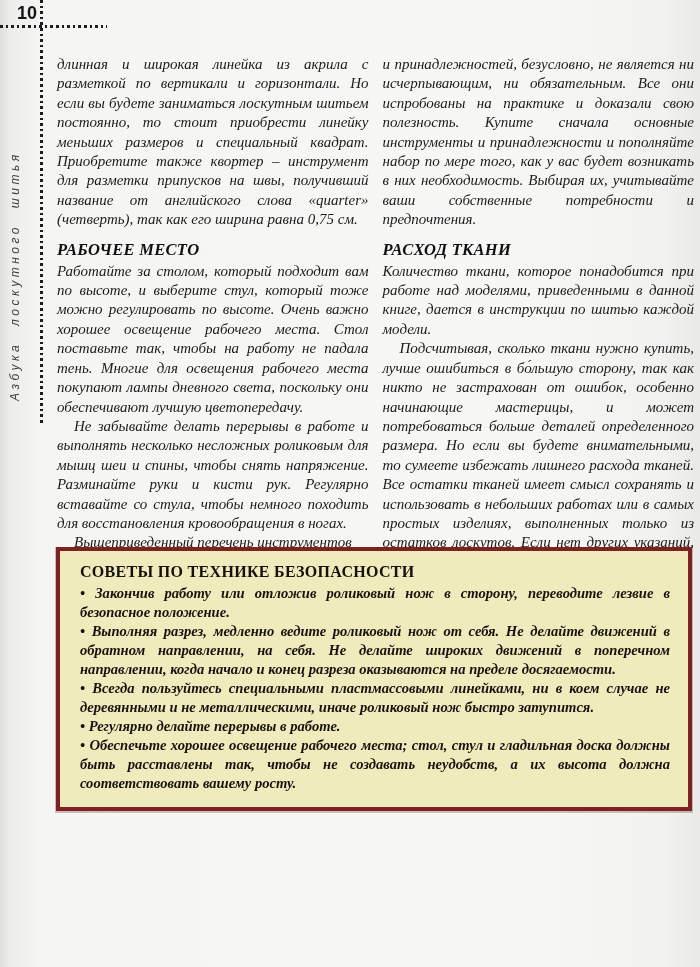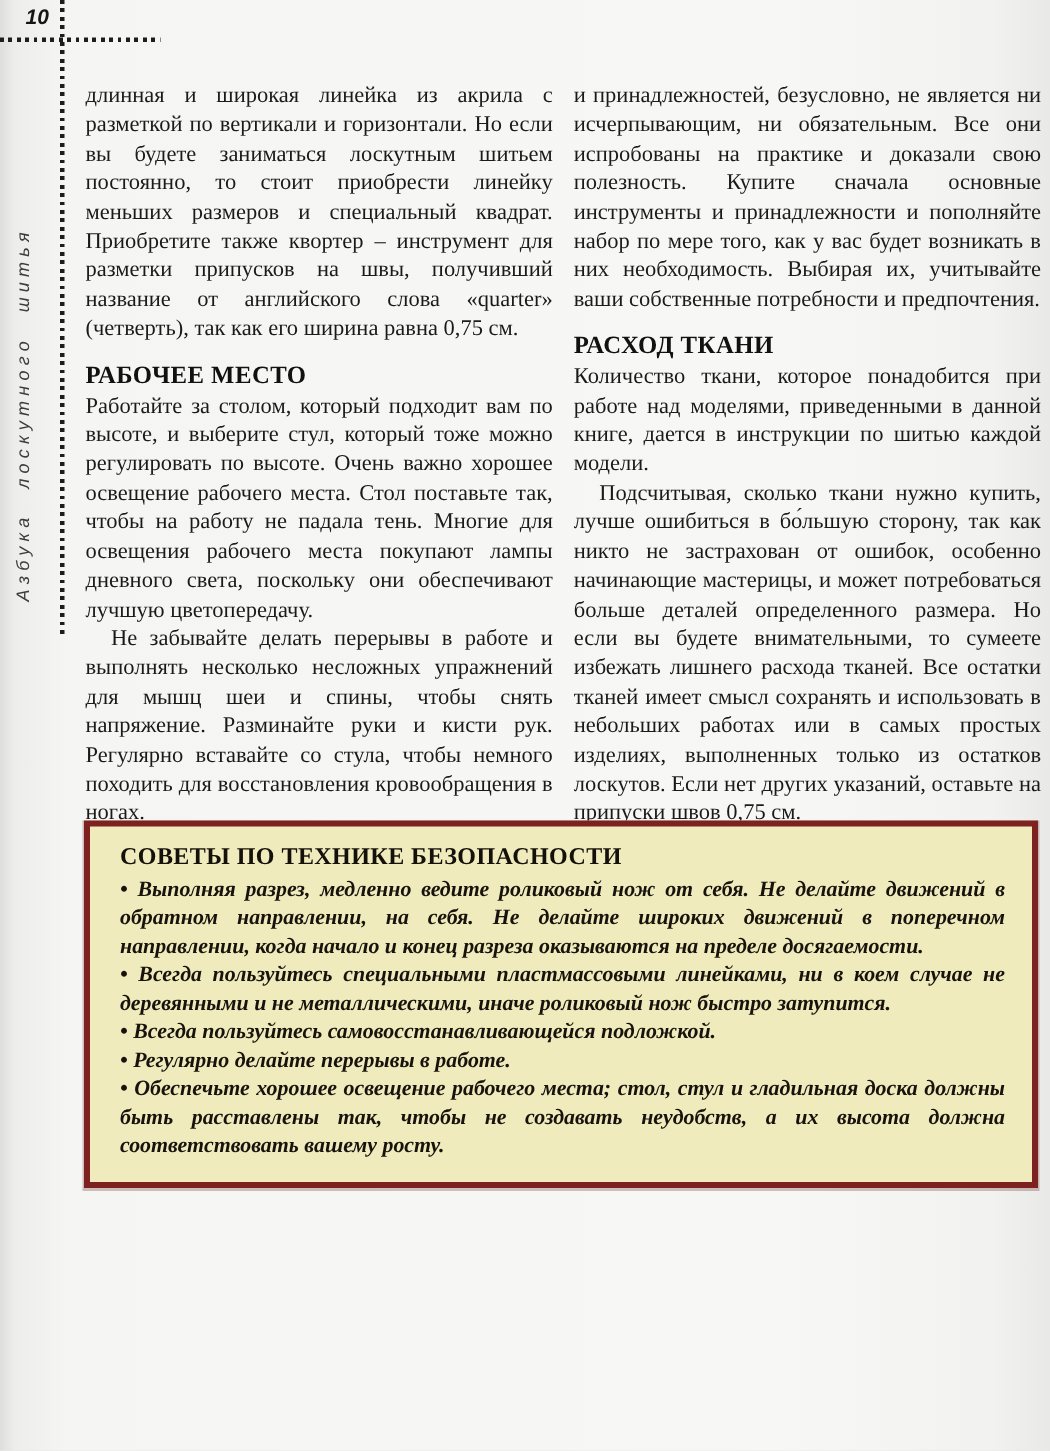--- a/index.html
+++ b/index.html
@@ -16,21 +16,21 @@
     background: linear-gradient(90deg,
       #dededc 0px, #ededeb 10px, #f5f5f3 45px,
       #f7f7f5 520px, #f2f2f0 660px, #e9e9e7 700px);
     color: #191919;
   }
 
   
   .pagenum {
     position: absolute; left: 17px; top: 3px;
     font-family: "Liberation Sans", sans-serif;
-    font-weight: bold; font-size: 14px; color: #151515; font-style: italic;
+    font-weight: bold; font-size: 18px; color: #151515;
   }
   .dots-h {
     position: absolute; left: 0; top: 25px; width: 107px; height: 3px;
     background: repeating-linear-gradient(to right, #1d1d1d 0 2.6px, rgba(0,0,0,0) 2.6px 5.6px);
   }
   .dots-v {
     position: absolute; left: 40px; top: 0; width: 3px; height: 424px;
     background: repeating-linear-gradient(to bottom, #1d1d1d 0 2.6px, rgba(0,0,0,0) 2.6px 5.6px);
   }
 
@@ -47,21 +47,21 @@
     letter-spacing: 3.5px;
     word-spacing: 9px;
     color: #3d3d3d;
   }
 
   
   .columns {
     position: absolute; left: 57px; top: 55px; width: 637px;
     display: flex; gap: 14px;
   }
-  .col { width: 312px; }
+  .col { width: 312px; font-style: italic; }
   .col p {
     margin: 0;
     font-size: 15px;
     line-height: 19.4px;
     text-align: justify;
     color: #1a1a1a;
   }
   .col p.indent { text-indent: 17px; }
   .col h2 {
     margin: 10px 0 2px 0;
@@ -105,33 +105,33 @@
   <div class="dots-h"></div>
   <div class="dots-v"></div>
 
   <div class="sidebar-title">Азбука лоскутного шитья</div>
 
   <div class="columns">
     <div class="col">
       <p>длинная и широкая линейка из акрила с разметкой по вертикали и горизонтали. Но если вы будете заниматься лоскутным шитьем постоянно, то стоит приобрести линейку меньших размеров и специальный квадрат. Приобретите также квортер – инструмент для разметки припусков на швы, получивший название от английского слова «quarter» (четверть), так как его ширина равна 0,75 см.</p>
       <h2>РАБОЧЕЕ МЕСТО</h2>
       <p>Работайте за столом, который подходит вам по высоте, и выберите стул, который тоже можно регулировать по высоте. Очень важно хорошее освещение рабочего места. Стол поставьте так, чтобы на работу не падала тень. Многие для освещения рабочего места покупают лампы дневного света, поскольку они обеспечивают лучшую цветопередачу.</p>
-      <p class="indent">Не забывайте делать перерывы в работе и выполнять несколько несложных упражнений для мышц шеи и спины, чтобы снять напряжение. Разминайте руки и кисти рук. Регулярно вставайте со стула, чтобы немного походить для восстановления кровообращения в ногах.</p>
+      <p class="indent">Не забывайте делать перерывы в работе и выполнять несколько несложных роликовым для мышц шеи и спины, чтобы снять напряжение. Разминайте руки и кисти рук. Регулярно вставайте со стула, чтобы немного походить для восстановления кровообращения в ногах.</p>
       <p class="indent">Вышеприведенный перечень инструментов</p>
     </div>
     <div class="col">
       <p>и принадлежностей, безусловно, не является ни исчерпывающим, ни обязательным. Все они испробованы на практике и доказали свою полезность. Купите сначала основные инструменты и принадлежности и пополняйте набор по мере того, как у вас будет возникать в них необходимость. Выбирая их, учитывайте ваши собственные потребности и предпочтения.</p>
       <h2>РАСХОД ТКАНИ</h2>
       <p>Количество ткани, которое понадобится при работе над моделями, приведенными в данной книге, дается в инструкции по шитью каждой модели.</p>
       <p class="indent">Подсчитывая, сколько ткани нужно купить, лучше ошибиться в бо́льшую сторону, так как никто не застрахован от ошибок, особенно начинающие мастерицы, и может потребоваться больше деталей определенного размера. Но если вы будете внимательными, то сумеете избежать лишнего расхода тканей. Все остатки тканей имеет смысл сохранять и использовать в небольших работах или в самых простых изделиях, выполненных только из остатков лоскутов. Если нет других указаний, оставьте на припуски швов 0,75 см.</p>
     </div>
   </div>
 
   <div class="safety-box" style="border-color: rgb(125, 33, 33); background: rgb(240, 235, 189);">
     <h3>СОВЕТЫ ПО ТЕХНИКЕ БЕЗОПАСНОСТИ</h3>
+    <p class="tip">• Закончив работу или отложив роликовый нож в сторону, переводите лезвие в безопасное положение.</p>
     <p class="tip">• Выполняя разрез, медленно ведите роликовый нож от себя. Не делайте движений в обратном направлении, на себя. Не делайте широких движений в поперечном направлении, когда начало и конец разреза оказываются на пределе досягаемости.</p>
     <p class="tip">• Всегда пользуйтесь специальными пластмассовыми линейками, ни в коем случае не деревянными и не металлическими, иначе роликовый нож быстро затупится.</p>
-    <p class="tip">• Всегда пользуйтесь самовосстанавливающейся подложкой.</p>
     <p class="tip">• Регулярно делайте перерывы в работе.</p>
     <p class="tip">• Обеспечьте хорошее освещение рабочего места; стол, стул и гладильная доска должны быть расставлены так, чтобы не создавать неудобств, а их высота должна соответствовать вашему росту.</p>
   </div>
 
 </div>
 
 </body></html>

